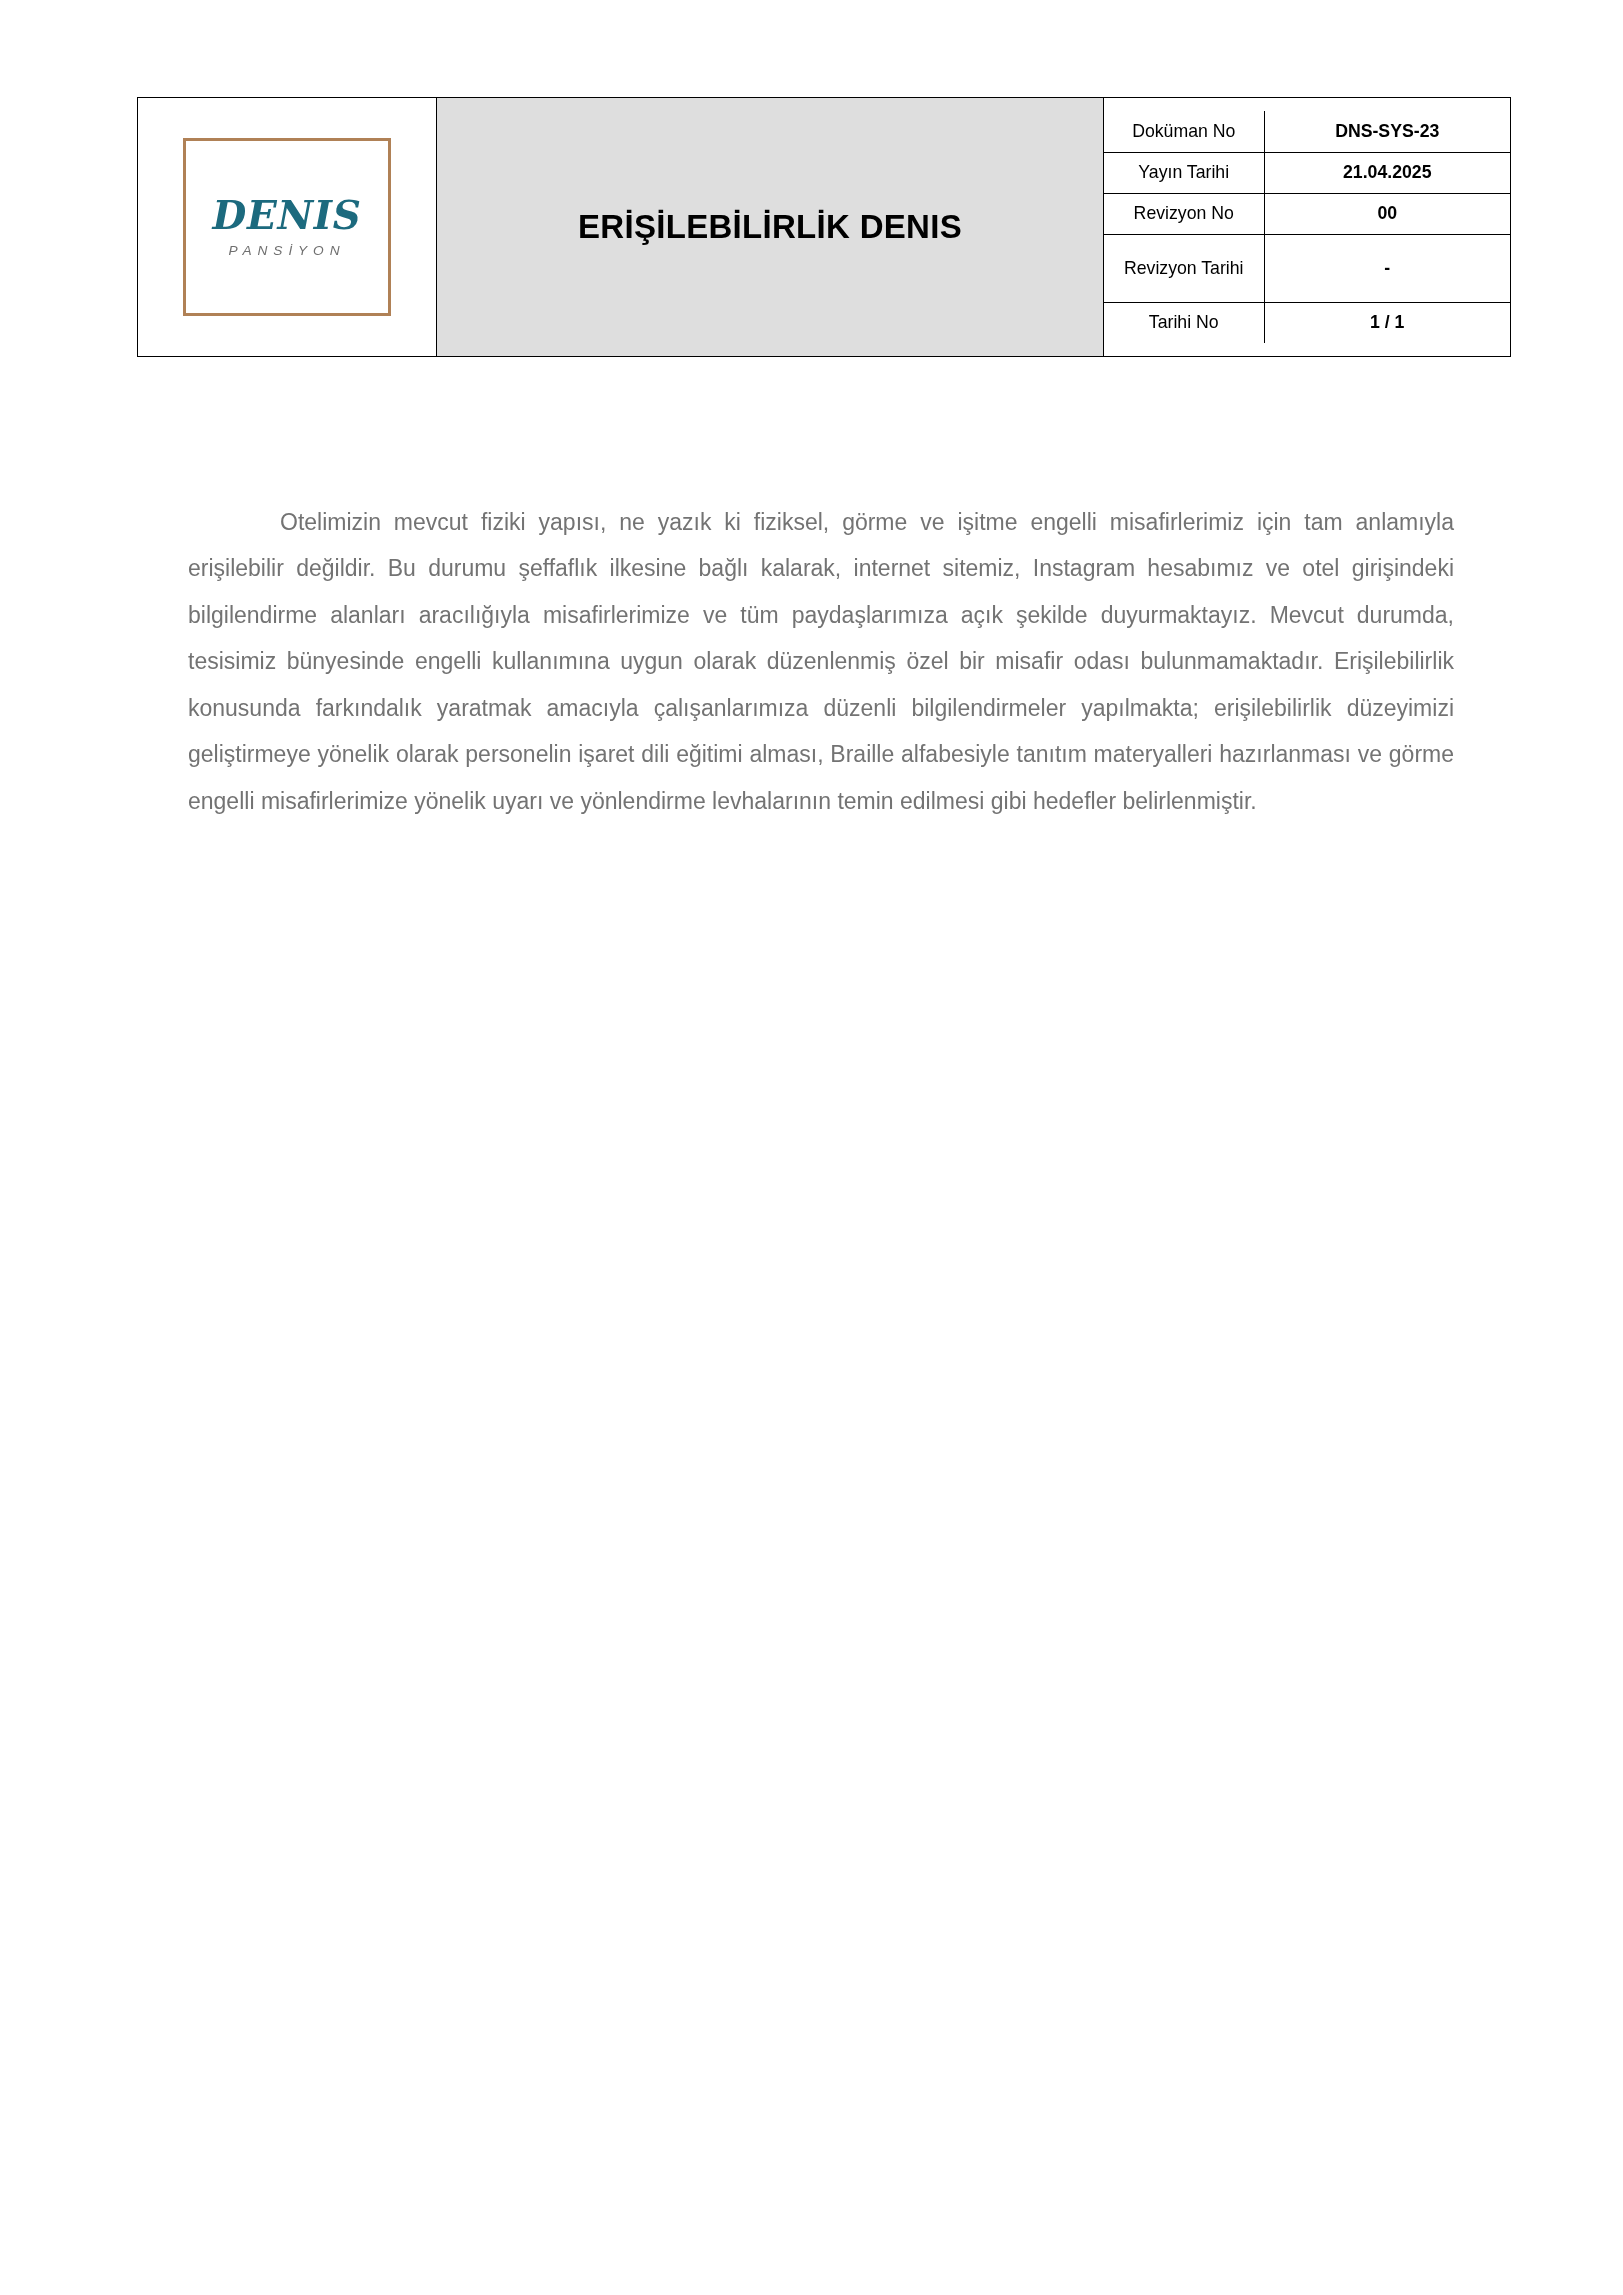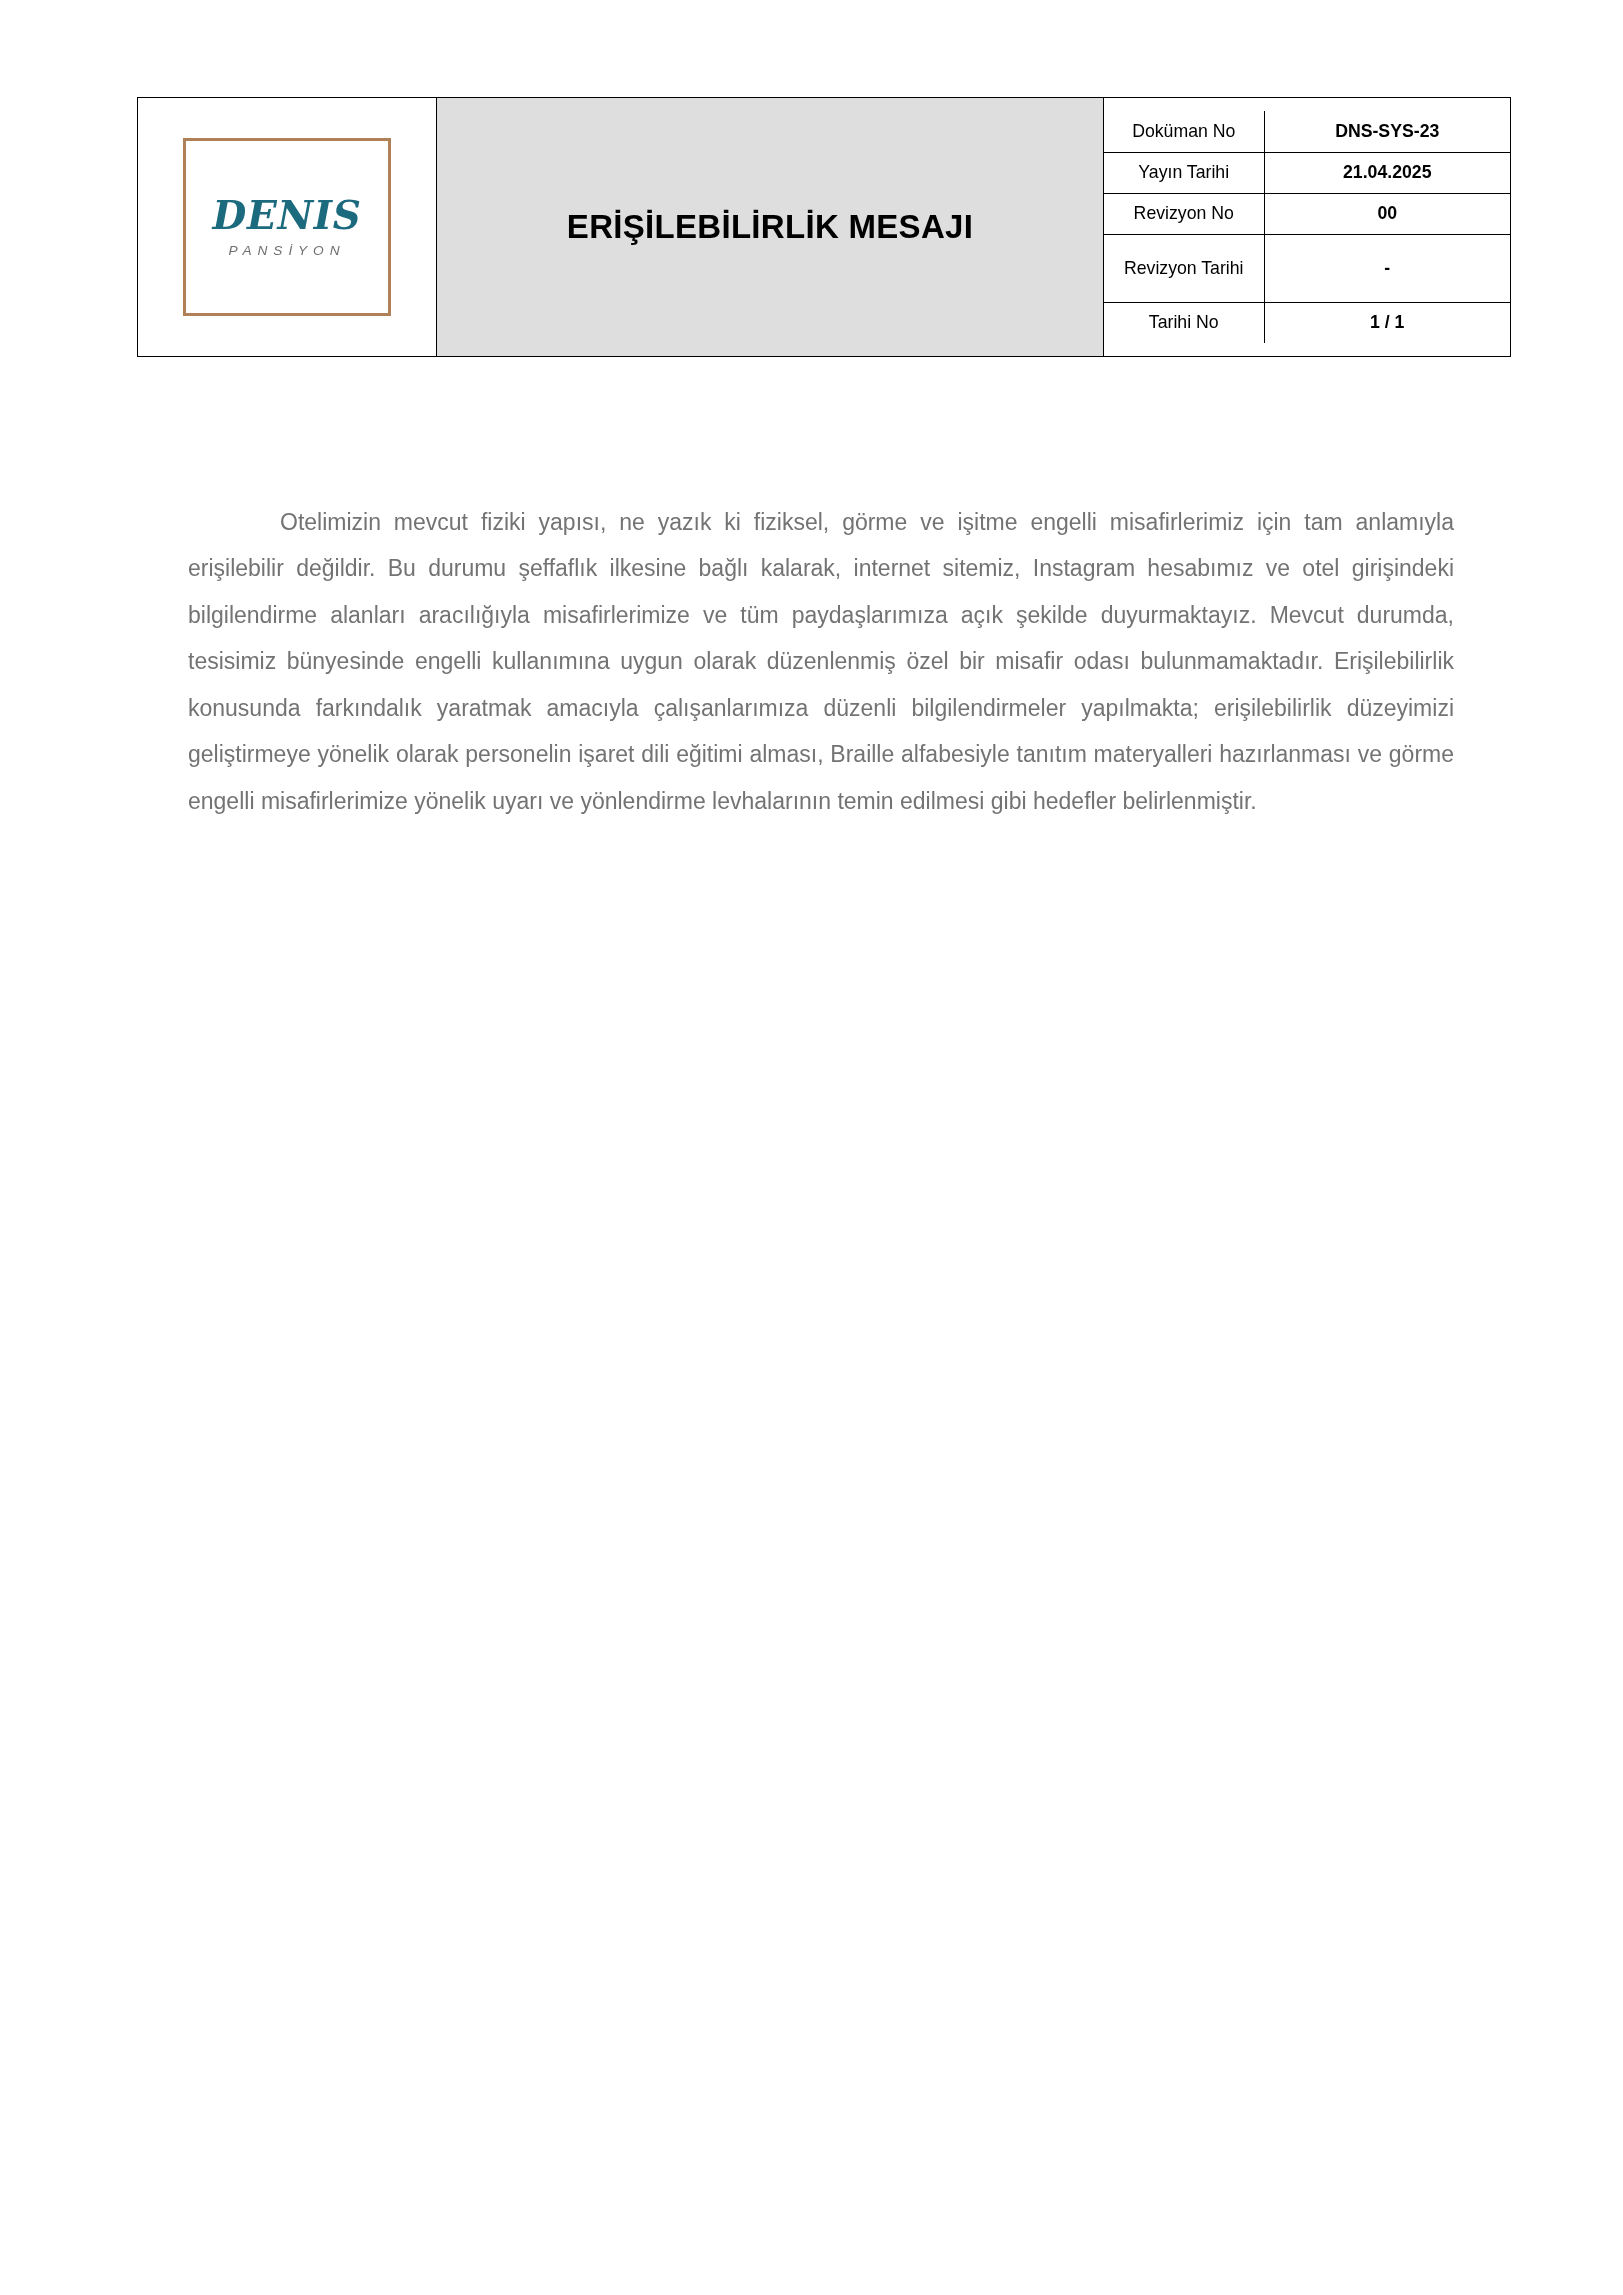--- a/index.html
+++ b/index.html
@@ -151,21 +151,21 @@
   <table class="header-table">
     <tbody>
         <tr>
       <td class="logo-cell">
         <div class="logo-box">
           <div class="logo-main">DENIS</div>
           <div class="logo-sub">PANSİYON</div>
         </div>
       </td>
       <td class="title-cell">
-        <div class="doc-title">ERİŞİLEBİLİRLİK MESAJI</div>
+        <div class="doc-title">ERİŞİLEBİLİRLİK DENIS</div>
       </td>
       <td class="meta-wrap">
         <table class="meta-table">
           <tbody>
                 <tr>
             <td class="label">Doküman No</td>
             <td class="value">DNS-SYS-23</td>
           </tr>
           <tr>
             <td class="label">Yayın Tarihi</td>

